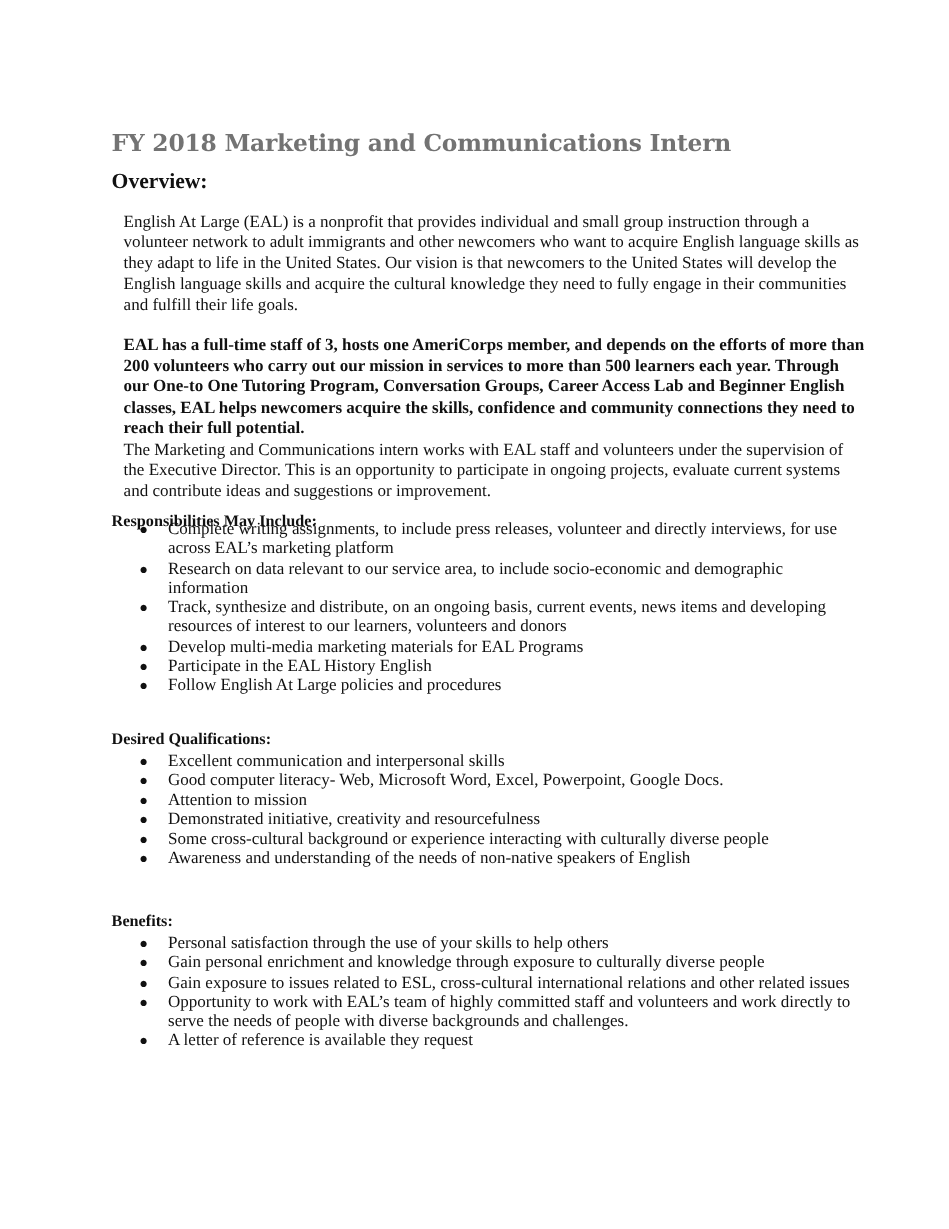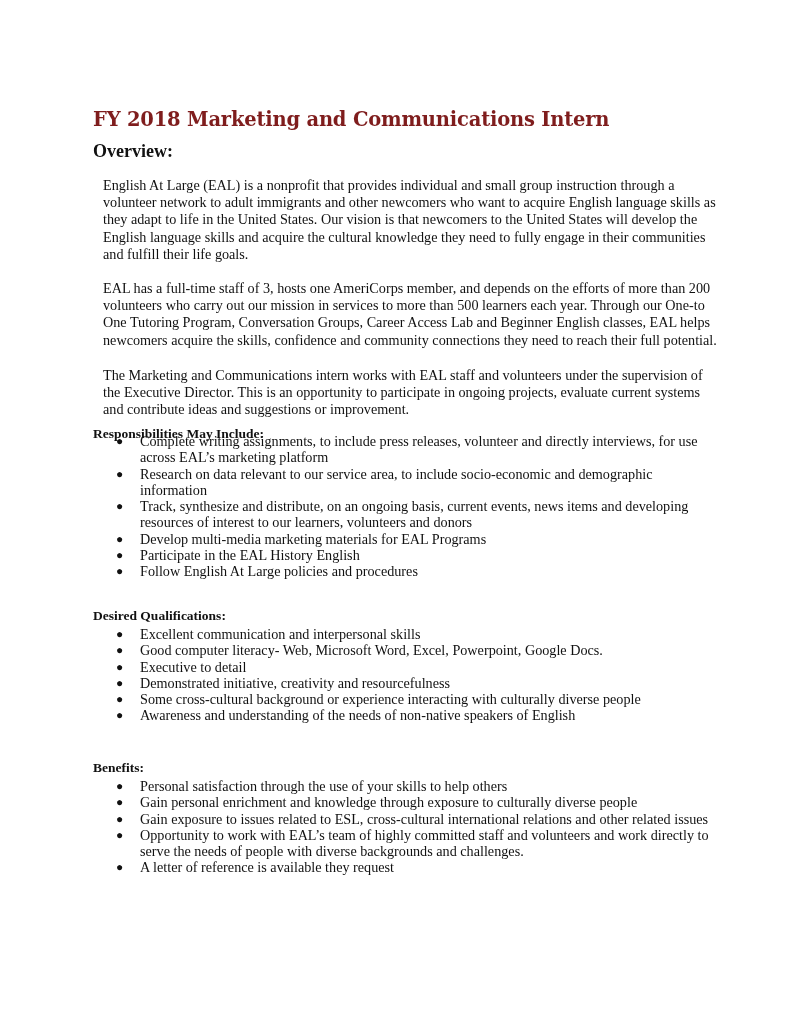--- a/index.html
+++ b/index.html
@@ -22,21 +22,21 @@
       width: 620px;
     }
     .title {
       position: absolute;
       top: 108px;
       left: 0;
       margin: 0;
       font-family: "DejaVu Serif", serif;
       font-weight: bold;
       font-size: 19.5px;
-      color: #7f1d1d;
+      color: #737373;
       white-space: nowrap;
       letter-spacing: -0.2px;
     }
     .h-overview {
       position: absolute;
       top: 141px;
       left: 0;
       margin: 0;
       font-weight: bold;
       font-size: 18px;
@@ -44,21 +44,21 @@
     }
     .para {
       position: absolute;
       left: 0;
       width: 620px;
       margin: 10px;
       font-size: 14.2px;
       line-height: 17.2px;
     }
     .p1 { top: 167px; }
-    .p2 { top: 270px; }
+    .p2 { top: 270px; font-weight: bold; }
     .p3 { top: 357px; }
     .section-head {
       position: absolute;
       left: 0;
       margin: 0;
       font-weight: bold;
       font-size: 13.5px;
       white-space: nowrap;
     }
     .sh-resp { top: 426px; }
@@ -107,21 +107,21 @@
     <li><span class="bullet">●</span><span>Track, synthesize and distribute, on an ongoing basis, current events, news items and developing resources of interest to our learners, volunteers and donors</span></li>
     <li><span class="bullet">●</span><span>Develop multi-media marketing materials for EAL Programs</span></li>
     <li><span class="bullet">●</span><span>Participate in the EAL History English</span></li>
     <li><span class="bullet">●</span><span>Follow English At Large policies and procedures</span></li>
   </ul>
 
   <div class="section-head sh-qual">Desired Qualifications:</div>
   <ul class="blist list-qual">
     <li><span class="bullet">●</span><span>Excellent communication and interpersonal skills</span></li>
     <li><span class="bullet">●</span><span>Good computer literacy- Web, Microsoft Word, Excel, Powerpoint, Google Docs.</span></li>
-    <li><span class="bullet">●</span><span>Executive to detail</span></li>
+    <li><span class="bullet">●</span><span>Attention to mission</span></li>
     <li><span class="bullet">●</span><span>Demonstrated initiative, creativity and resourcefulness</span></li>
     <li><span class="bullet">●</span><span>Some cross-cultural background or experience interacting with culturally diverse people</span></li>
     <li><span class="bullet">●</span><span>Awareness and understanding of the needs of non-native speakers of English</span></li>
   </ul>
 
   <div class="section-head sh-ben">Benefits:</div>
   <ul class="blist list-ben">
     <li><span class="bullet">●</span><span>Personal satisfaction through the use of your skills to help others</span></li>
     <li><span class="bullet">●</span><span>Gain personal enrichment and knowledge through exposure to culturally diverse people</span></li>
     <li><span class="bullet">●</span><span>Gain exposure to issues related to ESL, cross-cultural international relations and other related issues</span></li>

